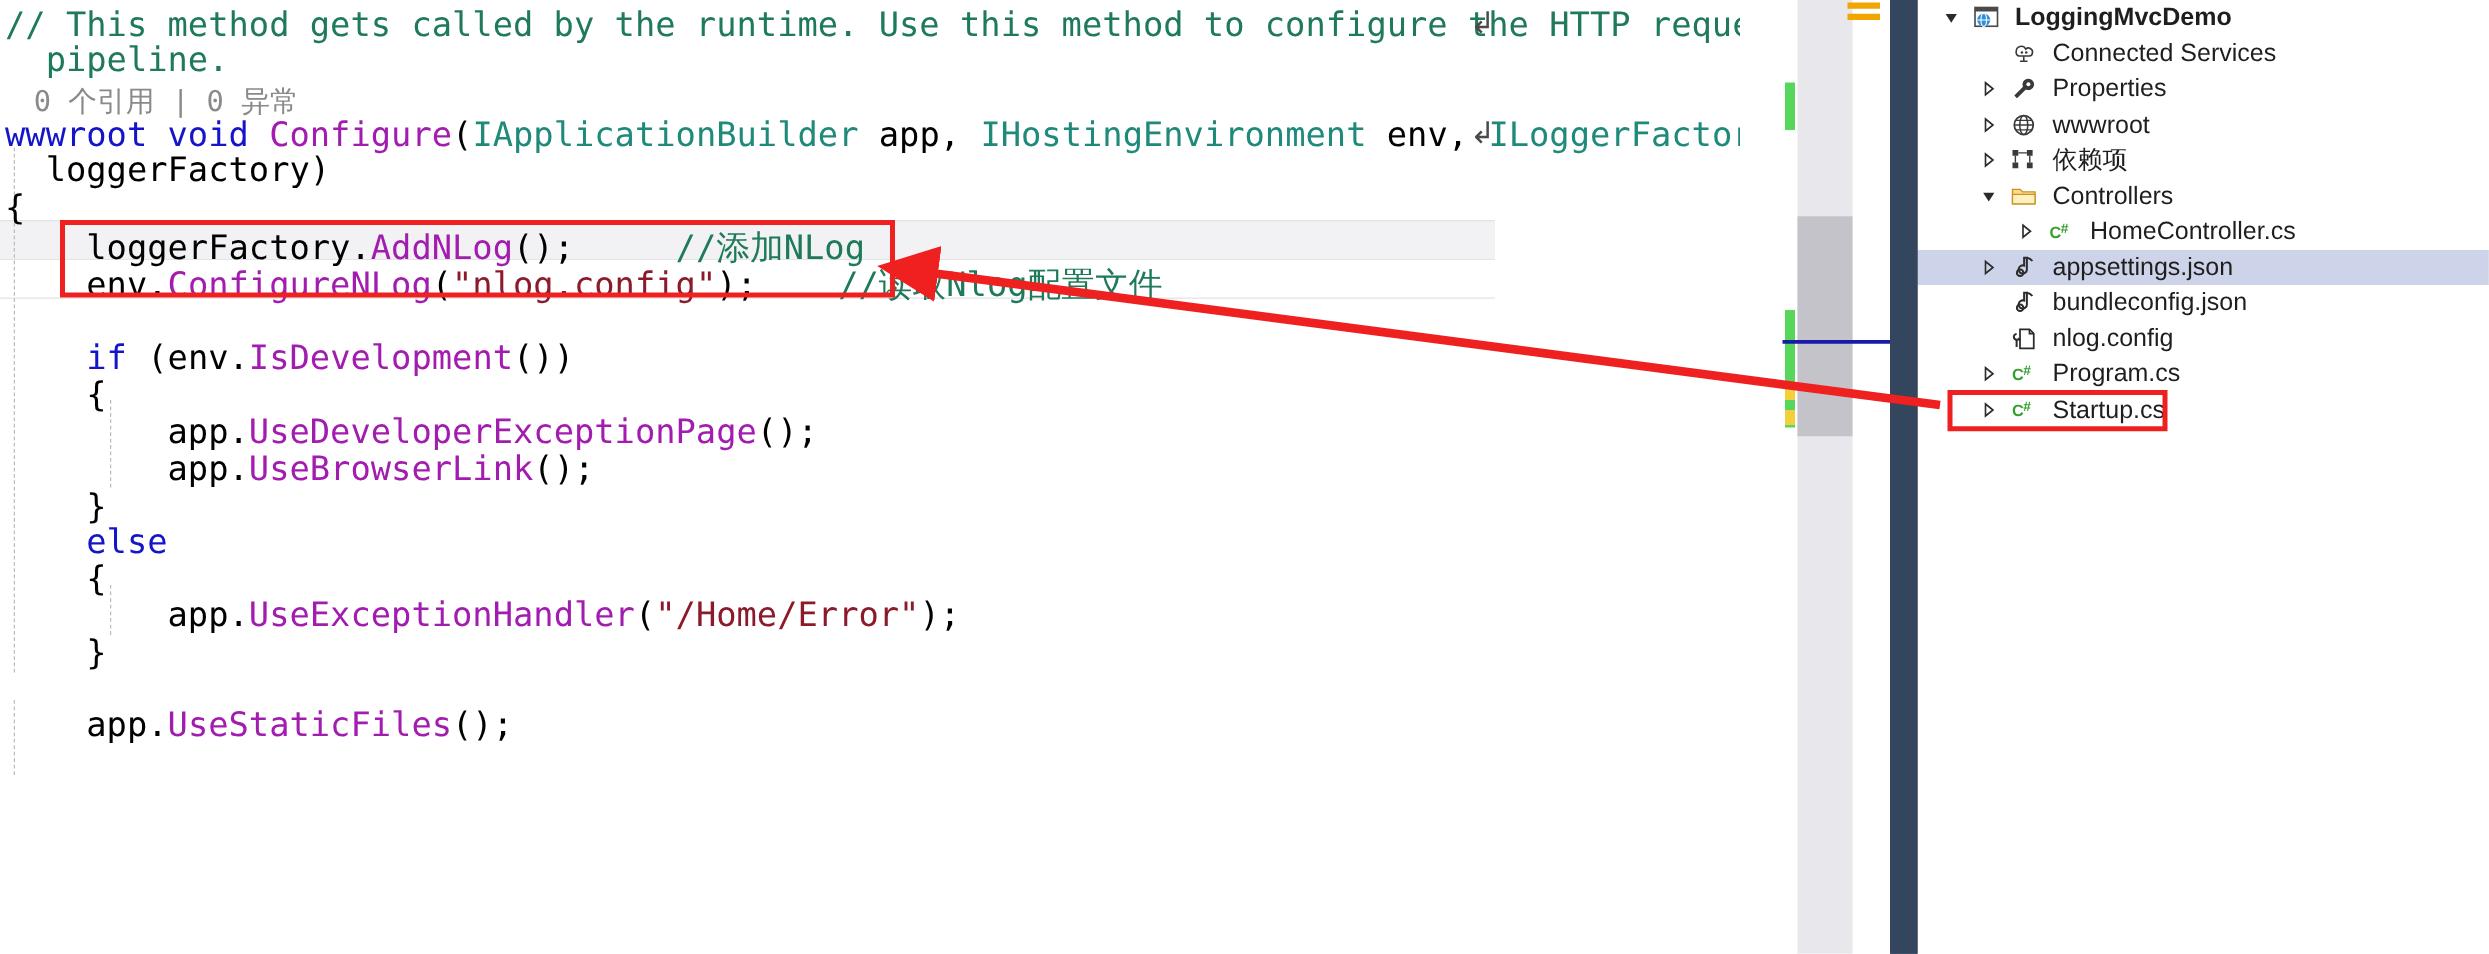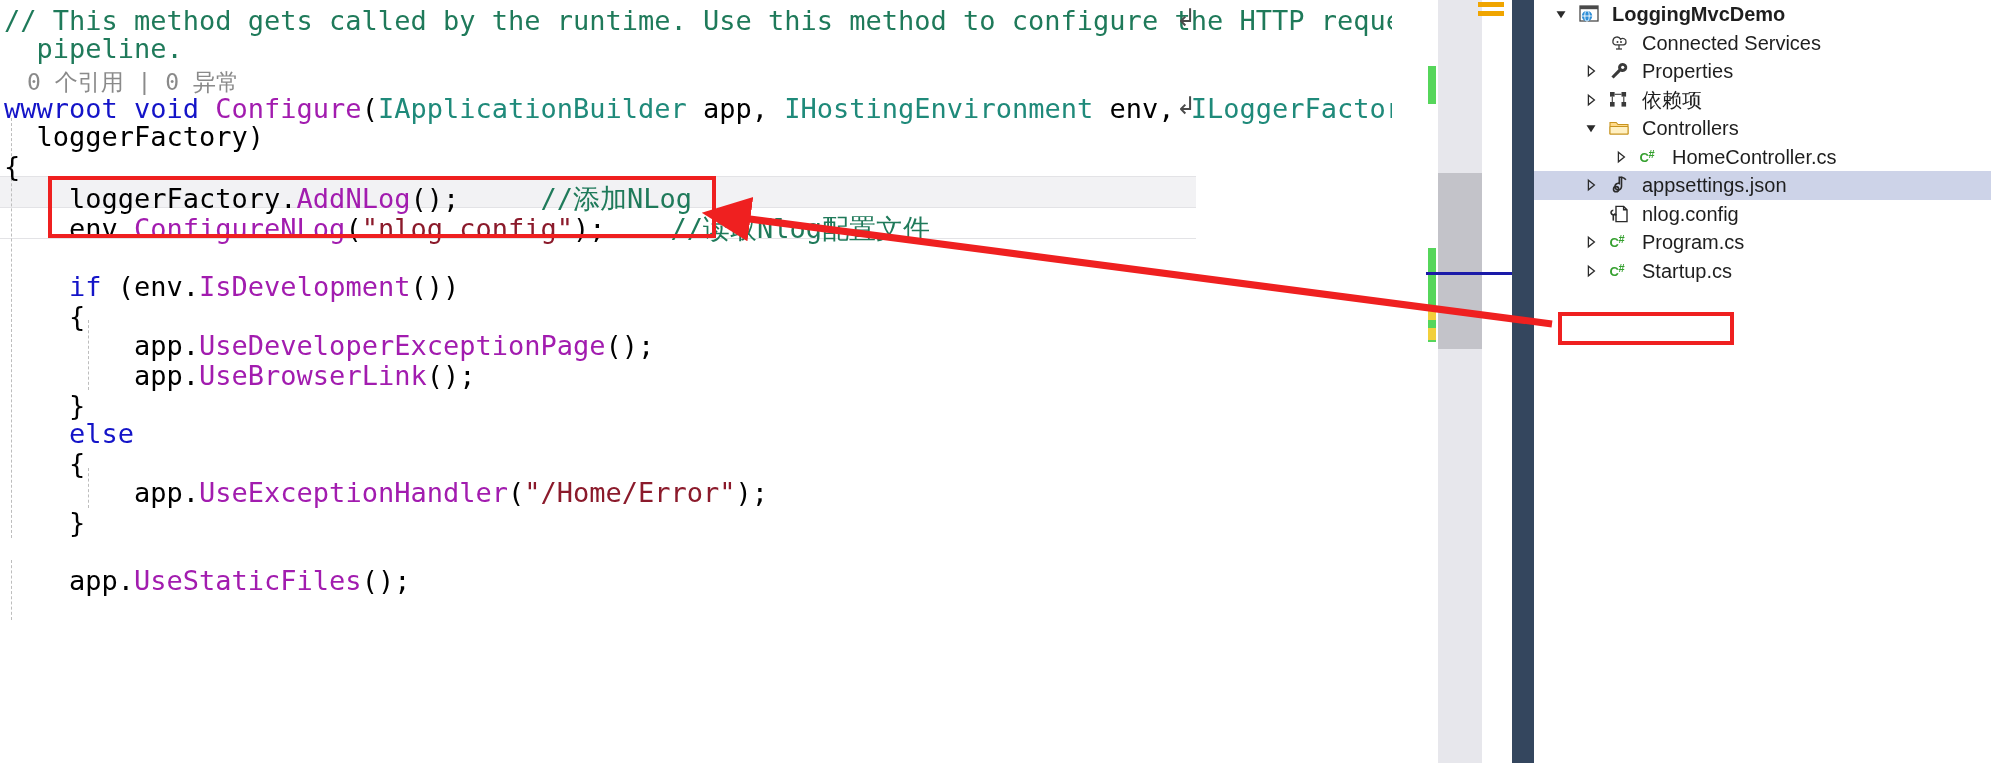--- a/index.html
+++ b/index.html
@@ -356,20 +356,37 @@
           <span class="tree-label">Properties</span>
         </div>
         <div class="tree-row" style="padding-left: 44px;">
           <span class="expander">
             <svg width="14" height="14" viewBox="0 0 14 14">
               <path d="M4.4 2.2 L10.4 7 L4.4 11.8 Z" fill="none" stroke="#2b2b2b" stroke-width="1.3"></path>
             </svg>
           </span>
           <span class="tree-icon">
             <span style="display: inline-block; line-height: 0;"><svg width="22" height="22" viewBox="0 0 22 22">
+                <circle cx="11" cy="11" r="7.6" fill="none" stroke="#3a3a3a" stroke-width="1.4"></circle>
+                <ellipse cx="11" cy="11" rx="3.2" ry="7.6" fill="none" stroke="#3a3a3a" stroke-width="1.2"></ellipse>
+                <line x1="3.4" y1="11" x2="18.6" y2="11" stroke="#3a3a3a" stroke-width="1.2"></line>
+                <line x1="4.6" y1="7.2" x2="17.4" y2="7.2" stroke="#3a3a3a" stroke-width="1"></line>
+                <line x1="4.6" y1="14.8" x2="17.4" y2="14.8" stroke="#3a3a3a" stroke-width="1"></line>
+              </svg></span>
+          </span>
+          <span class="tree-label">wwwroot</span>
+        </div>
+        <div class="tree-row" style="padding-left: 44px;">
+          <span class="expander">
+            <svg width="14" height="14" viewBox="0 0 14 14">
+              <path d="M4.4 2.2 L10.4 7 L4.4 11.8 Z" fill="none" stroke="#2b2b2b" stroke-width="1.3"></path>
+            </svg>
+          </span>
+          <span class="tree-icon">
+            <span style="display: inline-block; line-height: 0;"><svg width="22" height="22" viewBox="0 0 22 22">
                 <rect x="2" y="3" width="4.6" height="4.6" fill="#3a3a3a"></rect>
                 <rect x="2" y="13" width="4.6" height="4.6" fill="#3a3a3a"></rect>
                 <rect x="13.5" y="3" width="4.6" height="4.6" fill="#3a3a3a"></rect>
                 <rect x="13.5" y="13" width="4.6" height="4.6" fill="#3a3a3a"></rect>
                 <line x1="6.6" y1="5.3" x2="13.5" y2="5.3" stroke="#3a3a3a" stroke-width="1.1"></line>
                 <line x1="4.3" y1="7.6" x2="4.3" y2="13" stroke="#3a3a3a" stroke-width="1.1"></line>
                 <line x1="15.8" y1="7.6" x2="15.8" y2="13" stroke="#3a3a3a" stroke-width="1.1"></line>
               </svg></span>
           </span>
           <span class="tree-label">依赖项</span>
@@ -409,20 +426,31 @@
             </svg>
           </span>
           <span class="tree-icon">
             <span style="display: inline-block; line-height: 0;"><svg width="22" height="22" viewBox="0 0 22 22">
                 <path d="M13.5 3.2v9.4a3.3 3.3 0 1 1-2.2-3.1V3.2z" fill="none" stroke="#2b2b2b" stroke-width="1.6"></path>
                 <path d="M13.5 3.2c1.8.2 3.4 1.2 4.4 2.6" fill="none" stroke="#2b2b2b" stroke-width="1.6"></path>
                 <circle cx="8.1" cy="15.2" r="2.6" fill="none" stroke="#2b2b2b" stroke-width="1.6"></circle>
               </svg></span>
           </span>
           <span class="tree-label">appsettings.json</span>
+        </div>
+        <div class="tree-row" style="padding-left: 44px;">
+          <span class="expander"></span>
+          <span class="tree-icon">
+            <span style="display: inline-block; line-height: 0;"><svg width="22" height="22" viewBox="0 0 22 22">
+                <path d="M13.5 3.2v9.4a3.3 3.3 0 1 1-2.2-3.1V3.2z" fill="none" stroke="#2b2b2b" stroke-width="1.6"></path>
+                <path d="M13.5 3.2c1.8.2 3.4 1.2 4.4 2.6" fill="none" stroke="#2b2b2b" stroke-width="1.6"></path>
+                <circle cx="8.1" cy="15.2" r="2.6" fill="none" stroke="#2b2b2b" stroke-width="1.6"></circle>
+              </svg></span>
+          </span>
+          <span class="tree-label">bundleconfig.json</span>
         </div>
         <div class="tree-row" style="padding-left: 44px;">
           <span class="expander"></span>
           <span class="tree-icon">
             <span style="display: inline-block; line-height: 0;"><svg width="22" height="22" viewBox="0 0 22 22">
                 <path d="M8 3.4h7.6l3.4 3.4v11.8H8z" fill="#fff" stroke="#2b2b2b" stroke-width="1.4"></path>
                 <path d="M15.6 3.4v3.4H19" fill="none" stroke="#2b2b2b" stroke-width="1.4"></path>
                 <path d="M5.3 7.2a2.3 2.3 0 1 0 1.7 3.9l1.3 1.3" fill="none" stroke="#2b2b2b" stroke-width="1.6"></path>
                 <line x1="5.3" y1="11.8" x2="5.3" y2="17.6" stroke="#2b2b2b" stroke-width="1.6"></line>
               </svg></span>

